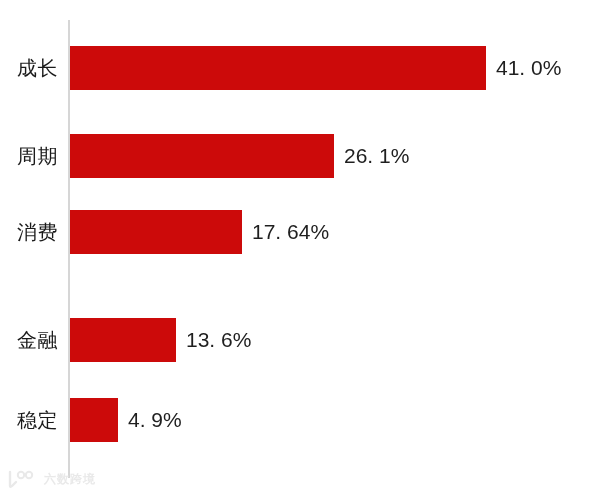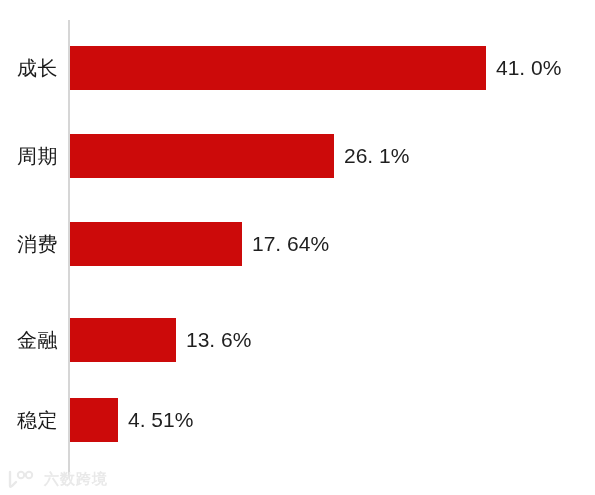--- a/index.html
+++ b/index.html
@@ -72,21 +72,21 @@
     display: flex;
     align-items: center;
     gap: 4px;
     opacity: 1;
     pointer-events: none;
   }
   #watermark .wm-mark {
     display: block;
   }
   #watermark .wm-text {
-    font-size: 15px;
+    font-size: 12px;
     color: #e9e9e9;
     letter-spacing: 1px;
     font-weight: bold;
     white-space: nowrap;
     font-family: Liberation Serif, serif;
   }
 </style>
 </head>
 <body>
 
@@ -99,36 +99,36 @@
     <span class="bar-rect" style="width:416px;"></span>
     <span class="bar-value" style="left:496px;">41. 0%</span>
   </div>
 
   <div class="bar-row" style="top:134px;">
     <span class="bar-label">周期</span>
     <span class="bar-rect" style="width:264px;"></span>
     <span class="bar-value" style="left:344px;text-align:right;">26. 1%</span>
   </div>
 
-  <div class="bar-row" style="top:222px;">
+  <div class="bar-row" style="top:210px;">
     <span class="bar-label">消费</span>
     <span class="bar-rect" style="width:172px;"></span>
     <span class="bar-value" style="left:252px;">17. 64%</span>
   </div>
 
   <div class="bar-row" style="top:318px;">
     <span class="bar-label">金融</span>
     <span class="bar-rect" style="width:106px;"></span>
     <span class="bar-value" style="left:186px;">13. 6%</span>
   </div>
 
   <div class="bar-row" style="top:398px;">
     <span class="bar-label">稳定</span>
     <span class="bar-rect" style="width:48px;"></span>
-    <span class="bar-value" style="left:128px;">4. 51%</span>
+    <span class="bar-value" style="left:128px;">4. 9%</span>
   </div>
 
   <div id="watermark">
     <svg class="wm-mark" width="34" height="20" viewBox="0 0 34 20">
       <path d="M4 3 L4 17 C4 18 5 18 6 17 L10 13" fill="none" stroke="#e9e9e9" stroke-width="2.4" stroke-linecap="round" stroke-linejoin="round"></path>
       <circle cx="15" cy="6" r="3.2" fill="none" stroke="#e9e9e9" stroke-width="2"></circle>
       <circle cx="23" cy="6" r="3.2" fill="none" stroke="#e9e9e9" stroke-width="2"></circle>
     </svg>
     <span class="wm-text">六数跨境</span>
   </div>

